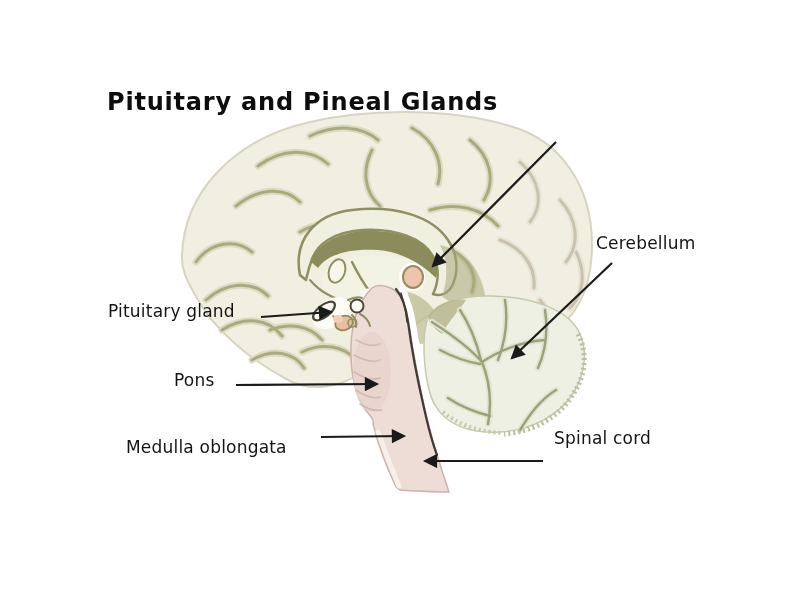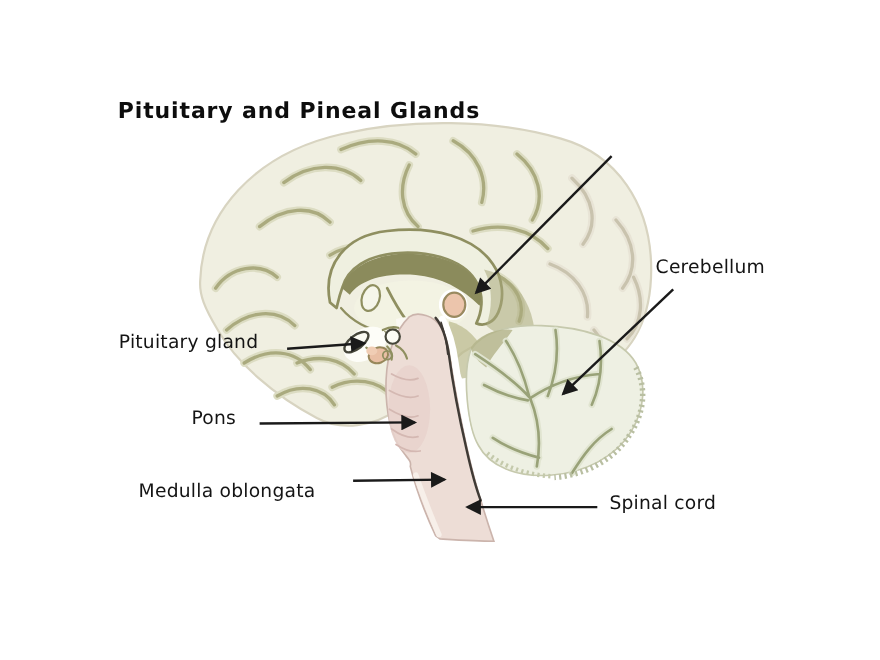--- a/index.html
+++ b/index.html
@@ -3,31 +3,31 @@
 <meta charset="utf-8">
 <style>
   html,body{margin:0;padding:0;background:#fff;}
   #stage{
     position:relative;width:800px;height:600px;background:#ffffff;
     font-family:"DejaVu Sans","Liberation Sans",sans-serif;overflow:hidden;
   }
   #brain-svg{position:absolute;left:0;top:0;}
   .diagram-title{
     position:absolute;left:107px;top:88px;
-    font-size:20px;font-weight:bold;letter-spacing:0.8px;color:#0d0d0d;
+    font-size:24px;font-weight:bold;letter-spacing:0.8px;color:#0d0d0d;
   }
   .lbl{
     position:absolute;font-size:17px;color:#141414;letter-spacing:0.2px;white-space:nowrap;
   }
   #lbl-pineal   {left:565px;top:127px;}
   #lbl-cerebellum{left:596px;top:233px;}
   #lbl-pituitary{left:108px;top:301px;}
   #lbl-pons     {left:174px;top:370px;}
   #lbl-medulla  {left:126px;top:424px;margin-top:13px;}
-  #lbl-spinal   {left:554px;top:448px;}
+  #lbl-spinal   {left:554px;top:428px;}
 </style>
 </head>
 <body>
 
 <div id="stage">
 
   <svg id="brain-svg" width="800" height="600" viewBox="0 0 800 600">
     <defs>
       <marker id="ah" viewBox="0 0 10 10" refX="8.5" refY="5" markerWidth="8" markerHeight="6.5" orient="auto-start-reverse">
         <path d="M0,0 L10,5 L0,10 z" fill="#1a1a1a"></path>

